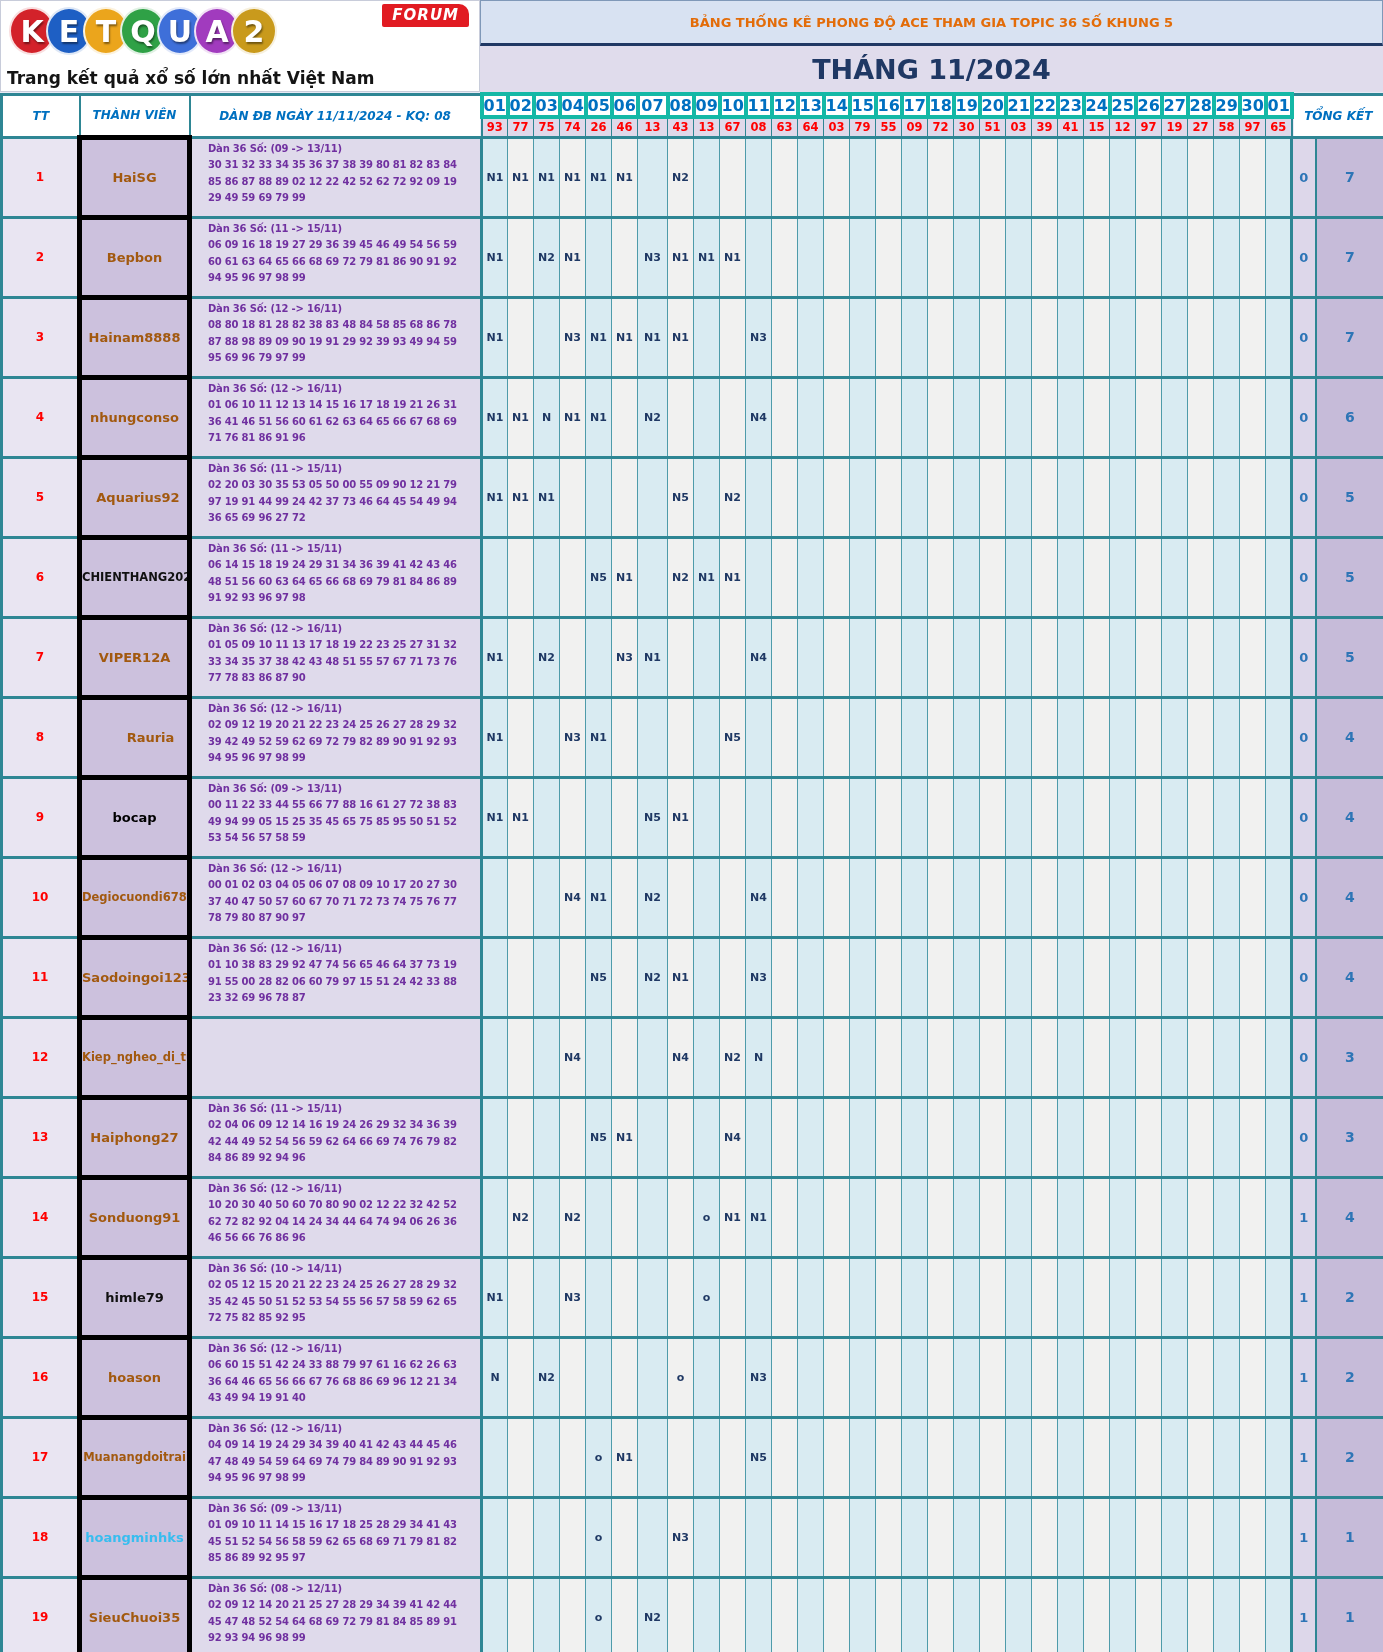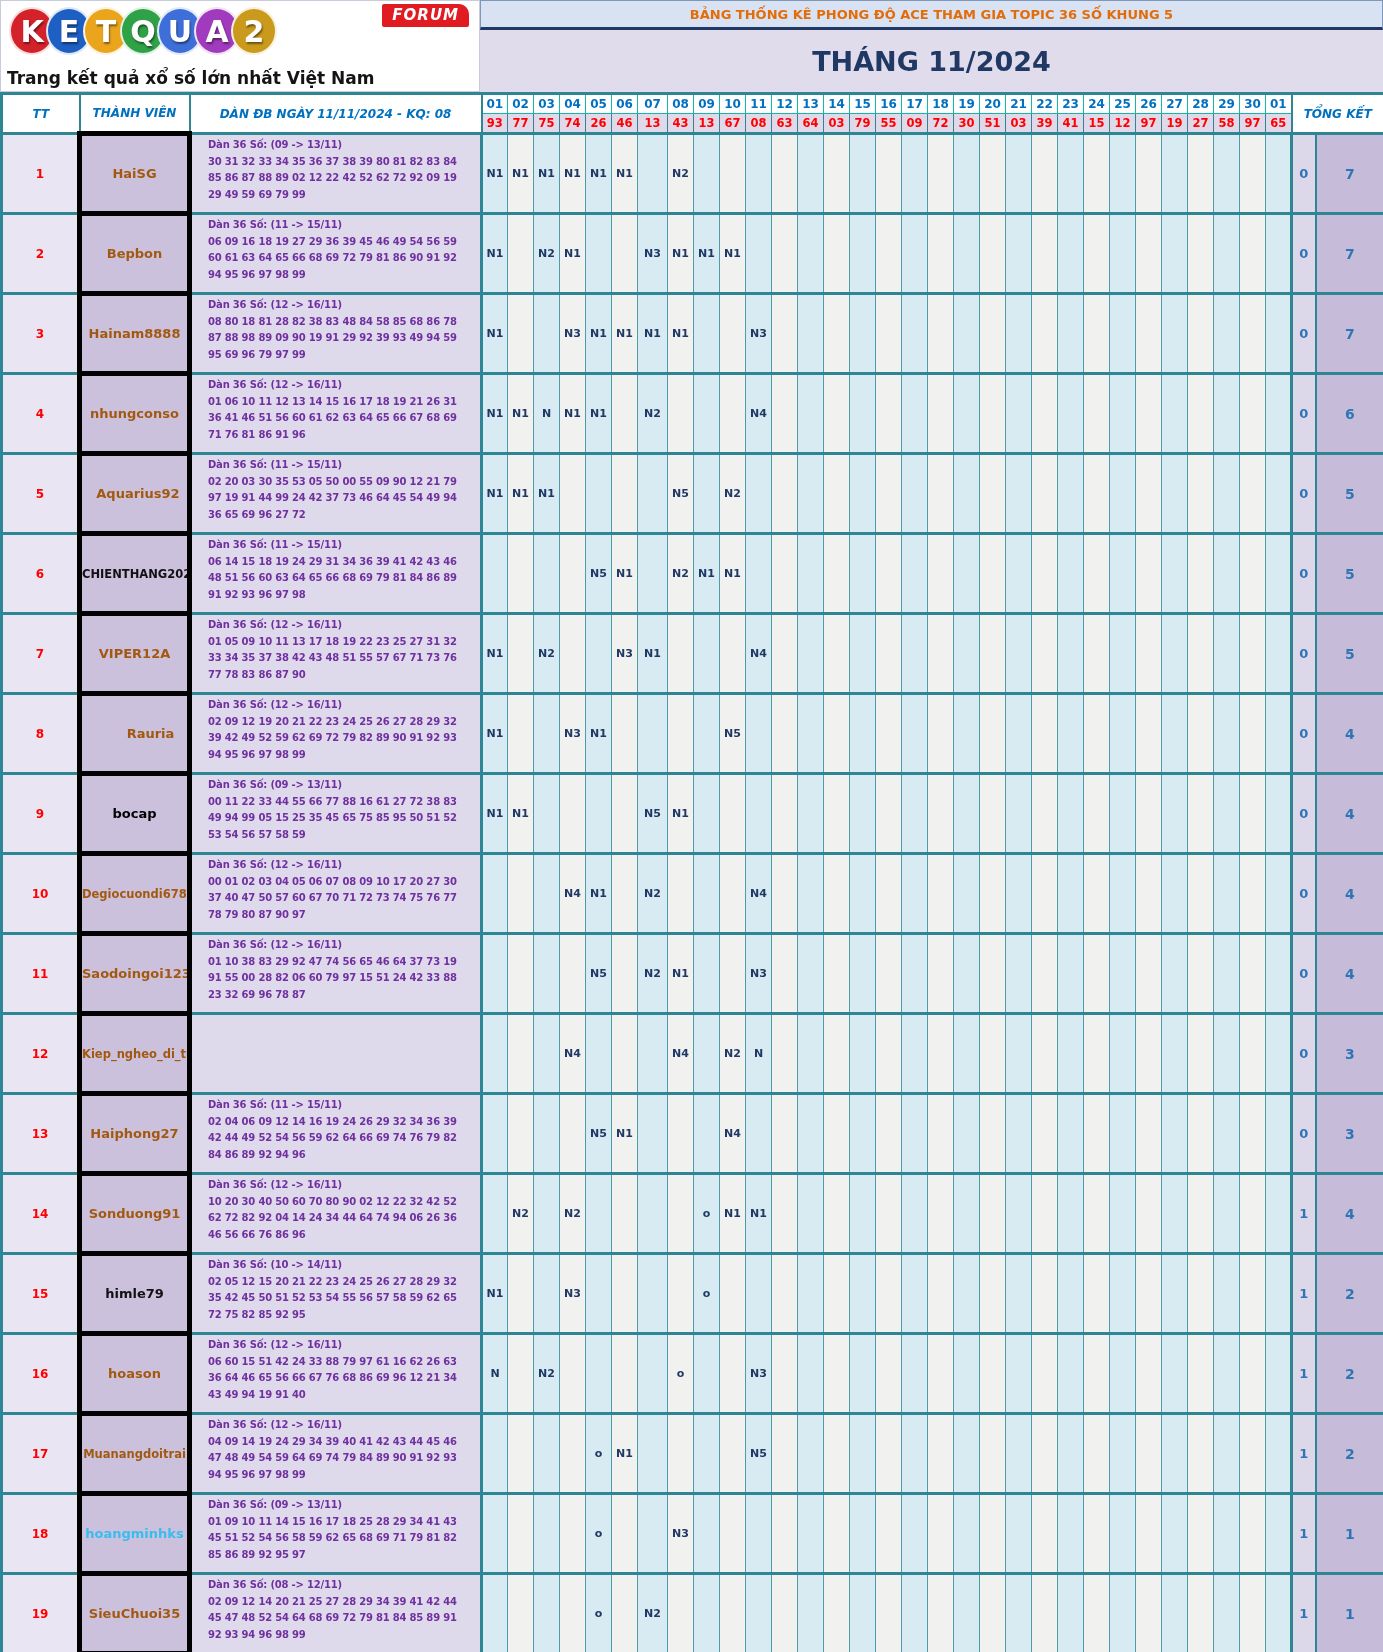--- a/index.html
+++ b/index.html
@@ -12,31 +12,31 @@
   .logo-letters { position:absolute; top:6px; left:8px; display:flex; align-items:center; }
   .ll { display:inline-flex; width:46px; height:48px; margin-right:-9px; border-radius:50%;
         color:#fff; font-size:30px; align-items:center; justify-content:center;
         border:2px solid rgba(255,255,255,.85); text-shadow:1px 2px 2px rgba(0,0,0,.45); }
   .forum-tag { position:absolute; top:3px; right:10px; background:#E11B22; color:#fff;
         font-style:italic; font-size:15px; padding:2px 10px 3px 10px;
         border-radius:2px 10px 2px 2px; letter-spacing:1px; }
   .tagline { position:absolute; left:6px; bottom:3px; color:#141414; font-size:17px; white-space:nowrap; }
 
   .titles { flex:1; display:flex; flex-direction:column; }
-  .banner { height:30px; background:#D8E2F2; border:1px solid #7f98b8; border-bottom:3px solid #203864;
+  .banner { height:46px; background:#D8E2F2; border:1px solid #7f98b8; border-bottom:3px solid #203864;
         color:#E36C09; font-size:13px; display:flex; align-items:center; justify-content:center; }
   .month { flex:1; background:#E0DCEC; color:#1F3864; font-size:27px;
         display:flex; align-items:center; justify-content:center; }
 
   
   table { border-collapse:collapse; table-layout:fixed; width:1383px; border:3px solid #2E8694; background:#E7EAF5; }
   th,td { padding:0; overflow:hidden; }
   thead th { height:20px; }
   .phdr { background:#ffffff; color:#0070C0; font-size:12px; border:2px solid #2E8694;font-style:italic; }
-  .dayh { background:#ffffff; color:#0070C0; font-size:12px; border:1px solid #14b8a6; }
+  .dayh { background:#ffffff; color:#0070C0; font-size:16px; border:4px solid #14b8a6; }
   .kqh  { background:#DFD9EA; color:#FF0000; font-size:11.5px; border:1px solid #2E8694; }
   tbody tr { height:80px; border-top:3px solid #2E8694; }
   tbody td { border:1px solid #4E9BAA; }
   td.tt { background:#E9E5F2; color:#FF0000; font-size:12px; text-align:center; border:2px solid #2E8694; }
   td.member { background:#CCC1DD; text-align:center; font-size:13px; border:5px solid #000000; }
   td.dan { background:#DFDAEB; color:#7030A0; font-size:10px; letter-spacing:-0.2px;
            line-height:1.65; text-align:left; vertical-align:top; padding:2px 16px; border:2px solid #0f172a; }
   td.mark { text-align:center; color:#1F3864; font-size:11px; }
   td.mark.odd  { background:#D9EBF2; }
   td.mark.even { background:#F1F1F0; }

